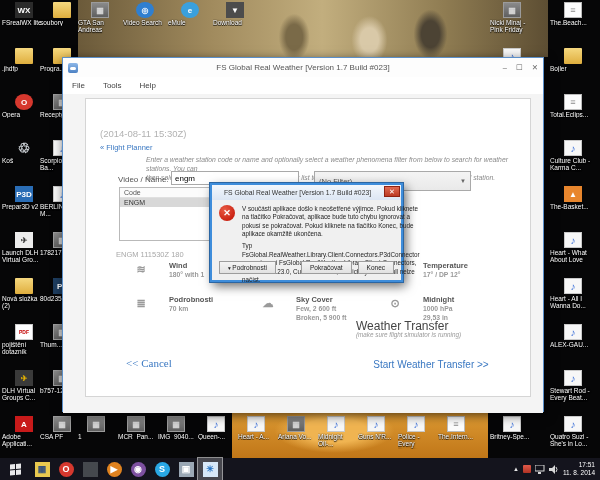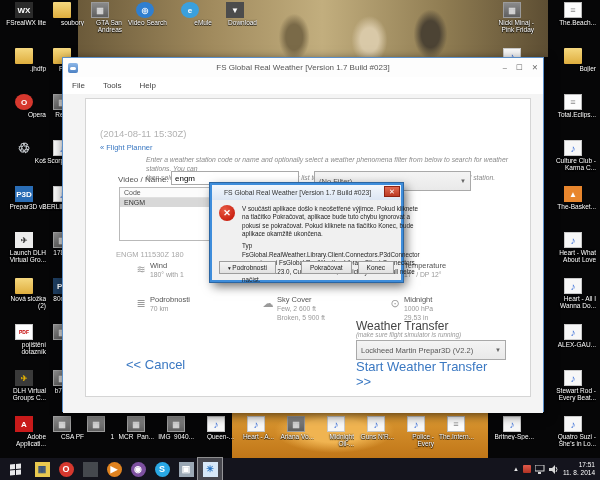--- a/index.html
+++ b/index.html
@@ -10,21 +10,21 @@
       radial-gradient(ellipse 30px 40px at 62% 70%, #d9c9a8 0 30%, transparent 60%),
       radial-gradient(ellipse 26px 38px at 75% 60%, #4c4334 0 35%, transparent 65%),
       radial-gradient(ellipse 24px 36px at 46% 65%, #7a6a48 0 35%, transparent 65%),
       linear-gradient(90deg,#6b5a3a,#a08a5d 28%,#c2ae7e 52%,#8f7c52 78%,#5d4e33);}
   .wp-bottom{position:absolute;left:232px;top:412px;width:256px;height:46px;z-index:0;
     background:radial-gradient(ellipse 80px 30px at 40% 40%, #f0b451 0 40%, transparent 75%),
       linear-gradient(180deg,#dd9a33,#c07618);}
   
   .dcol{position:absolute;display:flex;flex-direction:column;gap:4px;z-index:1;}
   .drow{position:absolute;display:flex;gap:1px;z-index:1;}
-  .dicon{width:44px;height:42px;text-align:right;cursor:default;}
+  .dicon{width:44px;height:42px;text-align:left;cursor:default;}
   .drow .dicon{width:36px;}
   .dglyph{width:18px;height:16px;margin:0 auto;display:flex;align-items:center;justify-content:center;
     font-size:8px;font-weight:bold;color:#fff;box-sizing:border-box;}
   .dlabel{margin-top:1px;font-size:6.5px;line-height:1.15;color:#fff;
     text-shadow:0 1px 1px #000,0 0 2px #000;max-height:16px;overflow:hidden;}
   .k-folder{background:linear-gradient(#f5d87f,#dfae3e);border-radius:1px;}
   .k-mp3{background:#f7f7f7;border:1px solid #c9c9c9;}
   .k-mp3::before{content:"♪";color:#3a6fd8;font-size:10px;}
   .k-pdf{background:#fff;border:1px solid #ccc;}
   .k-pdf::before{content:"PDF";color:#c40000;font-size:5px;font-weight:bold;}
@@ -71,32 +71,32 @@
     font-size:7.5px;color:#555;display:flex;align-items:center;padding:0 4px;box-sizing:border-box;}
   .fakesel .arr{margin-left:auto;font-size:6px;color:#666;}
   .filter{left:228px;top:72px;width:157px;}
   .stlist{position:absolute;left:33px;top:88px;width:212px;height:54px;border:1px solid #b9b9b9;background:#fff;box-sizing:border-box;}
   .sthead{font-size:7px;color:#555;padding:1px 4px;border-bottom:1px solid #e0e0e0;background:#fbfbfb;}
   .strow{font-size:7px;color:#333;padding:1px 4px;background:#d8d8d8;}
   .station{position:absolute;left:30px;top:134px;font-size:13px;color:#555;}
   .metar{position:absolute;left:30px;top:151px;font-size:7.5px;color:#a8a8a8;}
   .wgrid{position:absolute;left:46px;top:162px;width:380px;display:grid;
     grid-template-columns:127px 127px 126px;grid-auto-rows:34px;}
-  .wcell{display:flex;gap:0;}
+  .wcell{display:flex;gap:19px;font-weight:bold;}
   .wicon{width:18px;text-align:center;font-size:11px;color:#9a9a9a;line-height:16px;}
   .k-wind::before{content:"≋";} .k-visibility::before{content:"≣";}
   .k-sky-cover::before{content:"☁";} .k-temperature::before{content:"℃";font-size:9px;}
   .k-pressure::before{content:"⊙";}
   .wtexts{font-size:6.8px;color:#999;line-height:1.3;}
   .wlabel{font-size:7.5px;color:#555;}
   .transfer-title{position:absolute;left:270px;top:220px;font-size:12px;color:#444;}
   .transfer-note{position:absolute;left:270px;top:232px;font-size:6.3px;font-style:italic;color:#999;}
   .simsel{left:270px;top:241px;width:150px;}
-  .startlink{position:absolute;left:270px;top:260px;width:150px;font-size:13px;color:#3a78c2;}
-  .cancel{position:absolute;left:40px;top:258px;font-size:13px;color:#3a78c2;}
+  .startlink{position:absolute;left:270px;top:260px;width:150px;text-align:center;font-size:10px;color:#3a78c2;}
+  .cancel{position:absolute;left:40px;top:258px;font-size:11px;color:#3a78c2;font-family:Liberation Serif, serif;}
   
   .dlg{position:absolute;left:210px;top:183px;width:193px;height:99px;background:#f0f0f0;
     border:2px solid #3e8ddb;box-shadow:0 0 0 1px #2b66a3,3px 4px 10px rgba(0,0,0,.6);z-index:10;box-sizing:border-box;}
   .dlg-title{height:15px;background:linear-gradient(#f3f7fc,#dce6f4);display:flex;align-items:center;position:relative;}
   .dlg-title-text{position:absolute;left:0;right:18px;text-align:center;font-size:6.8px;color:#333;}
   .dlg-close{position:absolute;right:1px;top:1px;width:16px;height:11px;background:linear-gradient(#e06a52,#bc3a24);
     border:1px solid #8f2212;color:#fff;font-size:7px;line-height:10px;text-align:center;box-sizing:border-box;}
   .dlg-body{display:flex;padding:5px 7px 0 7px;}
   .erricon{width:16px;height:16px;border-radius:50%;background:radial-gradient(circle at 35% 30%,#e85a43,#c00d00);
     color:#fff;font-size:9px;font-weight:bold;text-align:center;line-height:16px;flex:none;}
@@ -599,24 +599,20 @@
               <span class="wtexts">
                 <span class="wlabel">Midnight</span><br>
                 <span>1000 hPa</span><br>
                 <span>29,53 in</span>
               </span>
             </div>
           </div>
       </div>
       <div class="transfer-title">Weather Transfer</div>
       <div class="transfer-note">(make sure flight simulator is running)</div>
-      <div class="fakesel simsel">
-        <span>Lockheed Martin Prepar3D (V2.2)</span>
-          <span class="arr">▼</span>
-      </div>
       <a class="startlink" href="#">Start Weather Transfer &gt;&gt;</a>
       <a class="cancel" href="#">&lt;&lt; Cancel</a>
     </div>
   </div>
 </div>
 
 <div class="dlg">
   <div class="dlg-title">
     <div class="dlg-title-text">FS Global Real Weather [Version 1.7 Build #023]</div>
     <div class="dlg-close">✕</div>

